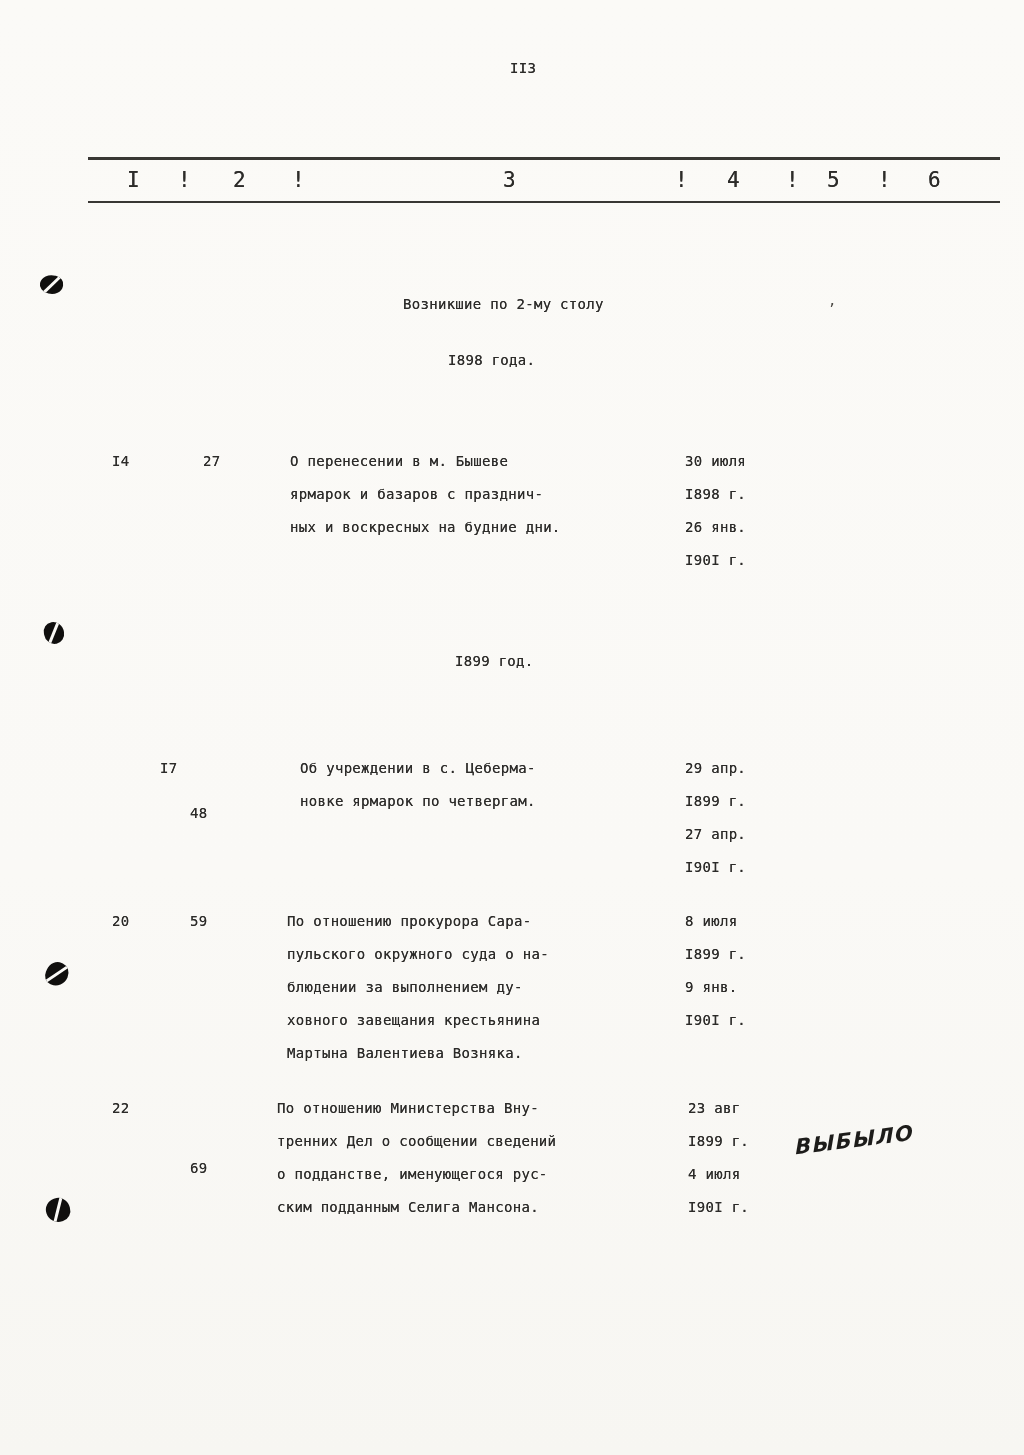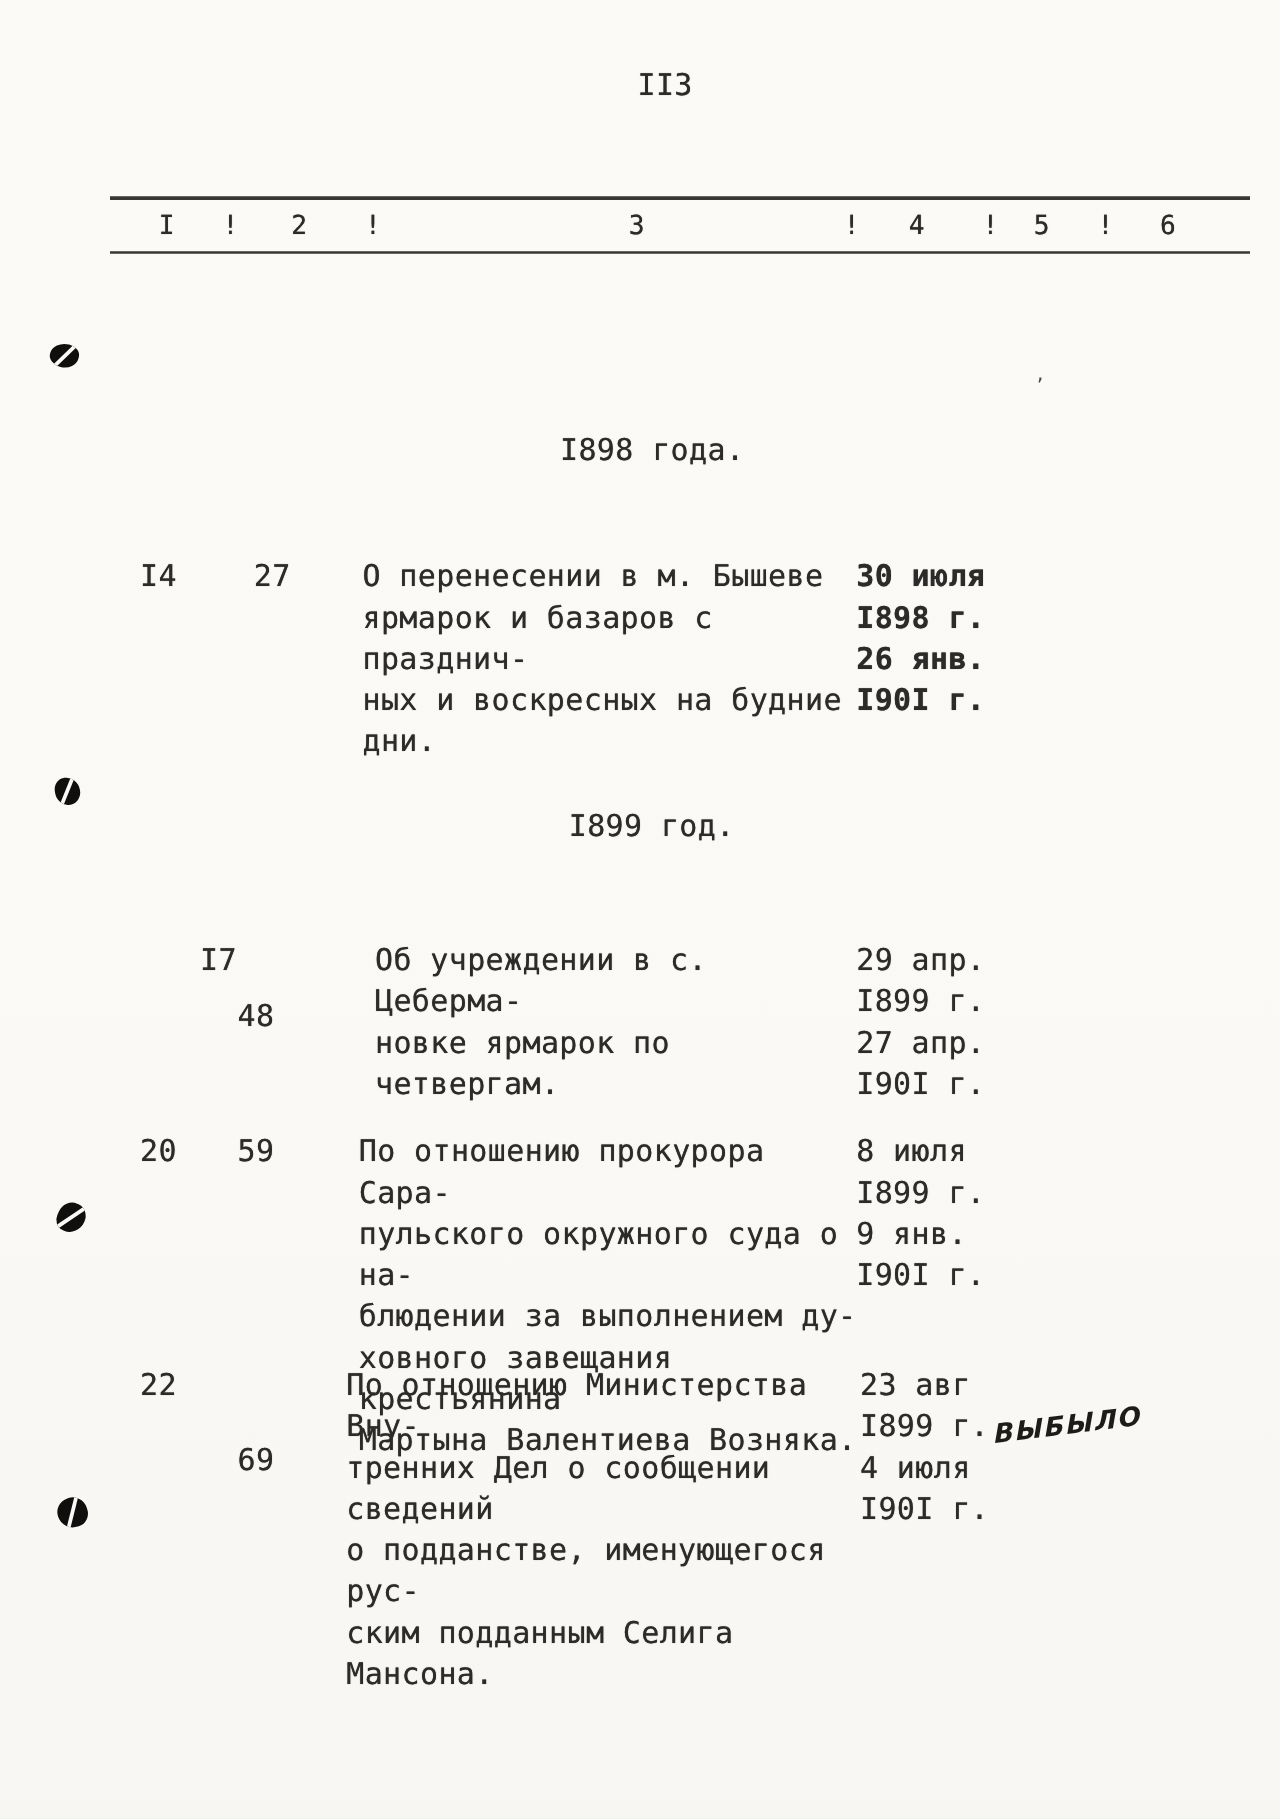--- a/index.html
+++ b/index.html
@@ -9,21 +9,21 @@
     width: 1024px;
     height: 1455px;
     margin: 0 auto;
     background: linear-gradient(180deg, #fbfaf7 0%, #faf9f6 60%, #f7f6f2 100%);
     overflow: hidden;
     font-family: "DejaVu Sans Mono", "Liberation Mono", monospace;
     color: #2c2b29;
   }
   .abs { position: absolute; }
   .tw {
-    font-size: 24px;
+    font-size: 14px;
     line-height: 33px;
     letter-spacing: 0.3px;
     white-space: pre-line;
     text-shadow: 0 0 0.6px rgba(45,44,42,0.85);
   }
   .hdr-cell {
     position: absolute;
     font-size: 21px;
     line-height: 24px;
     text-shadow: 0 0 0.6px rgba(45,44,42,0.85);
@@ -81,30 +81,31 @@
     <span class="hdr-cell" style="left: 292px; top: 168px;">!</span>
     <span class="hdr-cell" style="left: 503px; top: 168px;">3</span>
     <span class="hdr-cell" style="left: 675px; top: 168px;">!</span>
     <span class="hdr-cell" style="left: 727px; top: 168px;">4</span>
     <span class="hdr-cell" style="left: 786px; top: 168px;">!</span>
     <span class="hdr-cell" style="left: 827px; top: 168px;">5</span>
     <span class="hdr-cell" style="left: 878px; top: 168px;">!</span>
     <span class="hdr-cell" style="left: 928px; top: 168px;">6</span>
   </div>
 
+  <div class="abs tw" style="left: 403px; top: 288px;">Возникшие по 2-му столу</div>
   <div class="abs tw" style="left: 448px; top: 344px;">I898 года.</div>
   <span class="speck" style="left: 828px; top: 292px;">,</span>
 
   <div>
     <div class="abs tw" style="left: 112px; top: 445px;">I4</div>
     <div class="abs tw" style="left: 203px; top: 445px;">27</div>
     <div class="abs tw" style="left: 290px; top: 445px; width: 400px;">О перенесении в м. Бышеве
 ярмарок и базаров с празднич-
 ных и воскресных на будние дни.</div>
-    <div class="abs tw" style="left: 685px; top: 445px; width: 130px; font-weight: bold;">30 июля
+    <div class="abs tw" style="left: 685px; top: 445px; width: 130px;">30 июля
 I898 г.
 26 янв.
 I90I г.</div>
   </div>
 
   <div class="abs tw" style="left: 455px; top: 645px;">I899 год.</div>
 
   <div>
     <div class="abs tw" style="left: 112px; top: 752px; margin-left: 48px;">I7</div>
     <div class="abs tw" style="left: 190px; top: 752px; margin-top: 45px;">48</div>

